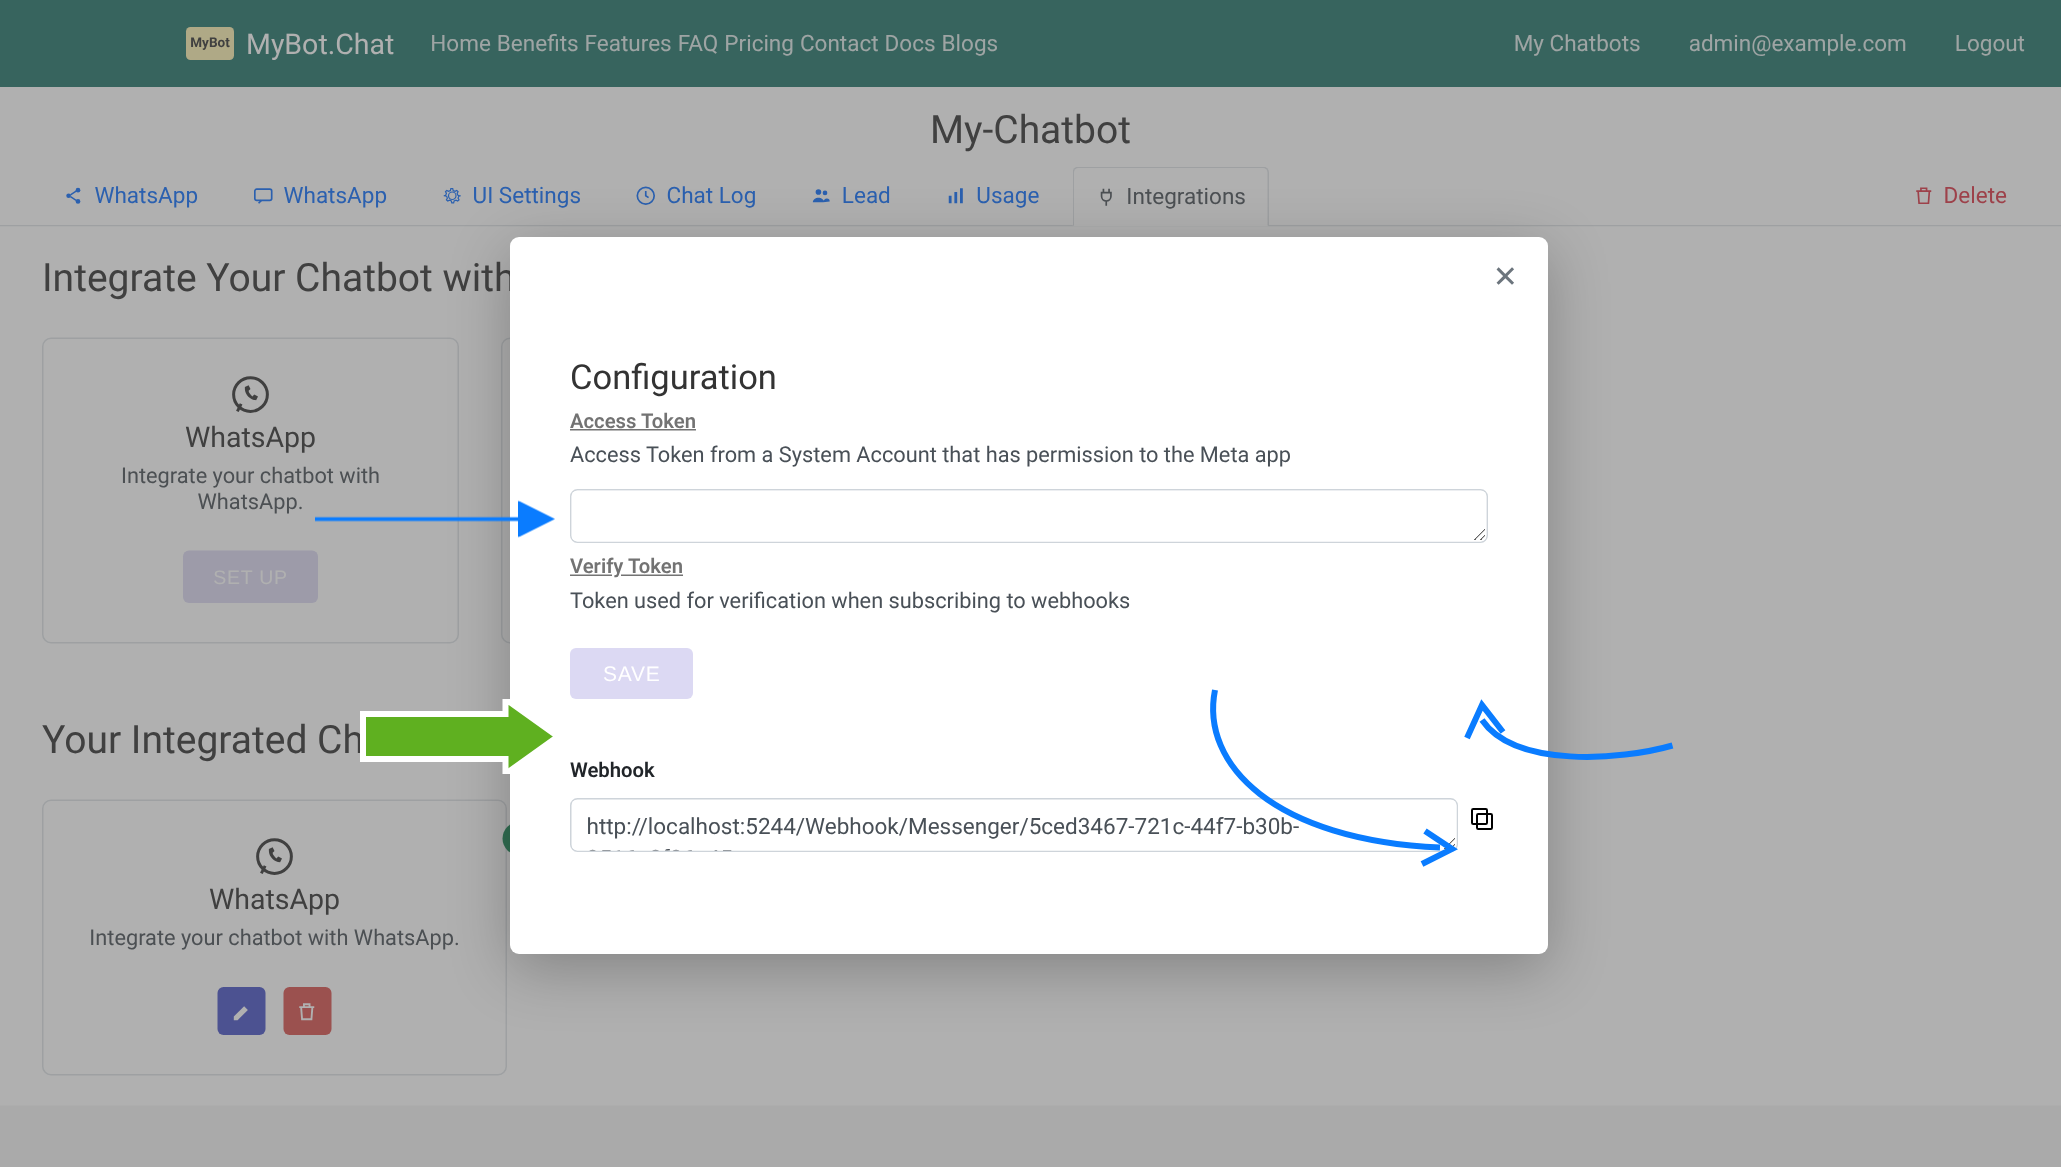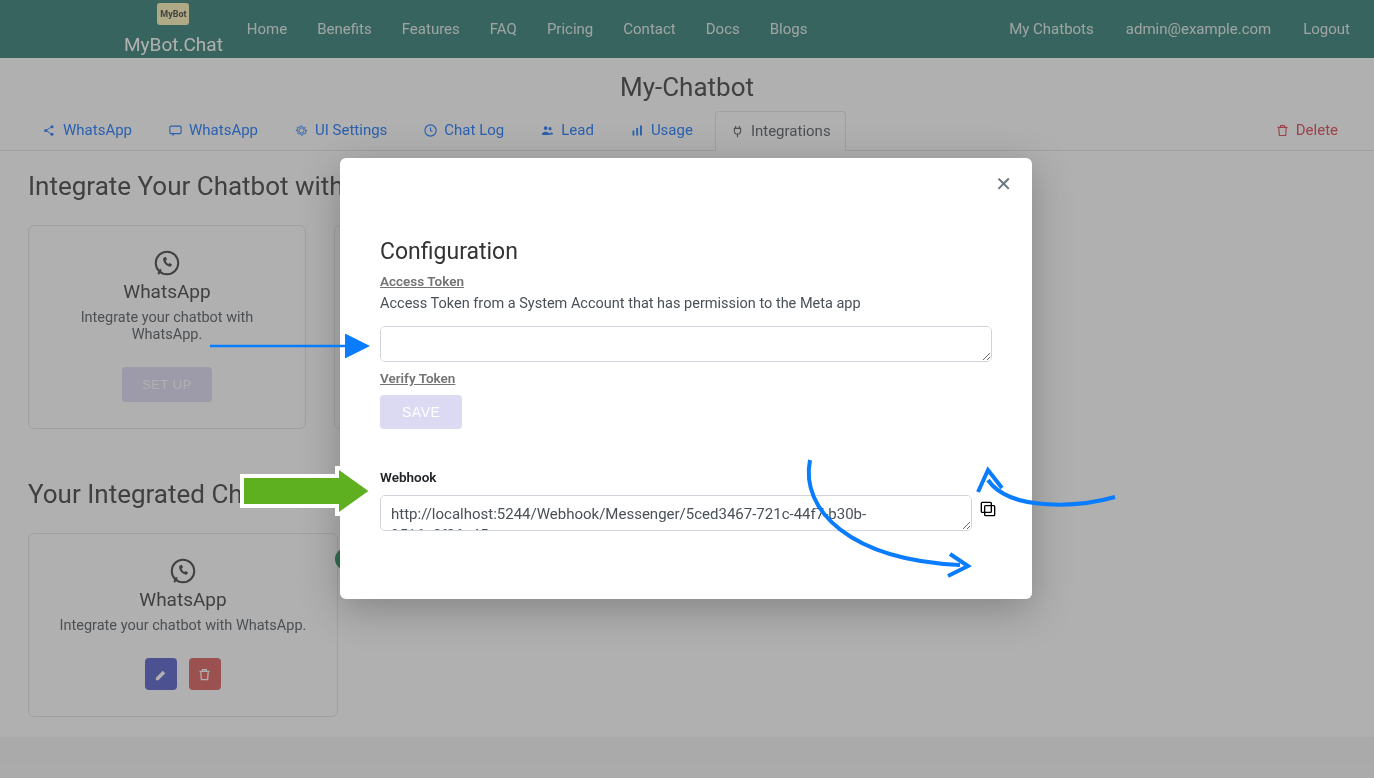--- a/index.html
+++ b/index.html
@@ -19,36 +19,35 @@
       align-items: center;
       padding: 0 24px;
       color: #fff;
     }
     .navbar-brand {
       display: flex;
       align-items: center;
       gap: 8px;
       margin-right: 24px;
       margin-left: 100px;
-      flex-direction: column;
     }
     .brand-logo {
       width: 32px;
       height: 22px;
       background: #fdf2b3;
       border-radius: 3px;
       display: flex;
       align-items: center;
       justify-content: center;
       font-size: 9px;
       font-weight: 700;
       color: #333;
     }
     .brand-text { font-size: 19px; font-weight: 400; color: #fff; }
-    .nav-left { display: flex; gap: 30px; }
+    .nav-left { display: flex; gap: 4px; }
     .nav-right { margin-left: auto; display: flex; gap: 32px; }
     .nav-item { color: rgba(255,255,255,0.85); font-size: 15px; cursor: pointer; }
     .page-title {
       text-align: center;
       font-size: 26px;
       color: #333;
       padding: 14px 0 8px;
       background: #fff;
     }
     .tabs-row {
@@ -348,20 +347,21 @@
 <div class="modal">
   <div class="modal-close">✕</div>
   <div class="modal-body">
     <div class="modal-title">Configuration</div>
 
     <div class="field-label">Access Token</div>
     <div class="field-help">Access Token from a System Account that has permission to the Meta app</div>
     <textarea class="input-box" style="height: 36px;"></textarea>
 
     <div class="field-label" style="margin-top:4px">Verify Token</div>
+    <div class="field-help">Token used for verification when subscribing to webhooks</div>
 
     <button class="save-btn">SAVE</button>
 
     <div class="webhook-label">Webhook</div>
     <div class="input-wrap">
       <textarea class="input-box short-input" style="">http://localhost:5244/Webhook/Messenger/5ced3467-721c-44f7-b30b-9516a8f86a45</textarea>
       <span class="copy-icon">
         <svg viewBox="0 0 24 24" width="20" height="20" fill="none" stroke="#000" stroke-width="1.6">
             <rect x="8" y="8" width="12" height="12" rx="1"></rect>
             <rect x="4" y="4" width="12" height="12" rx="1"></rect>

